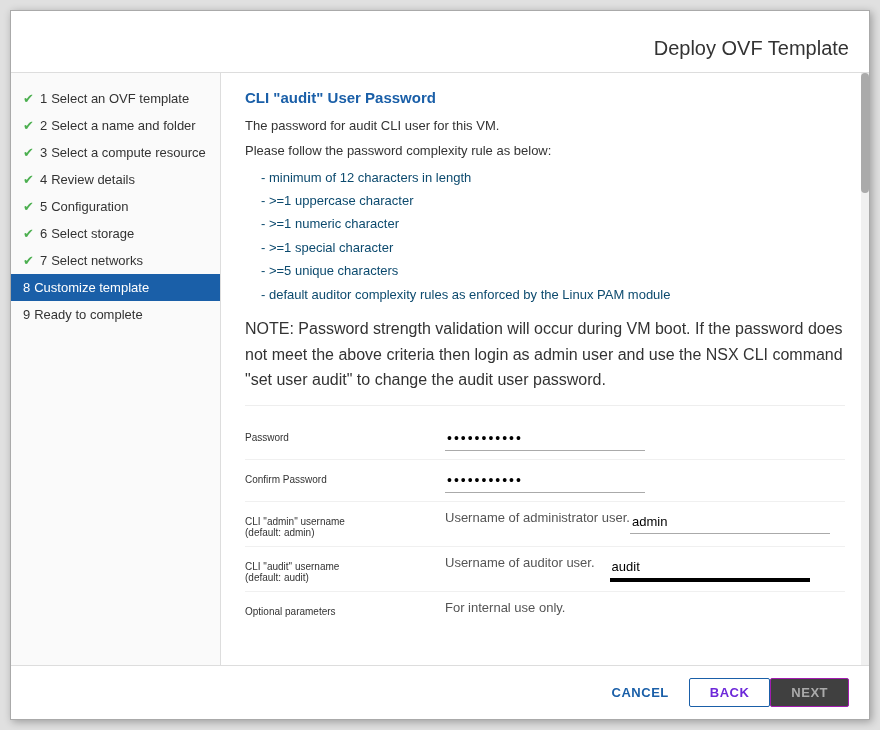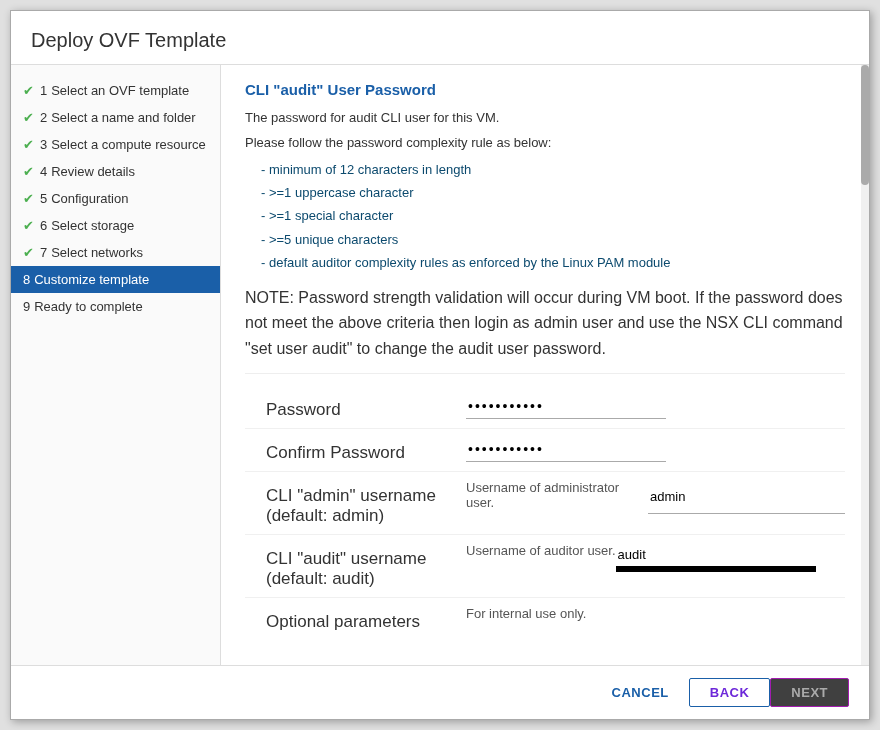--- a/index.html
+++ b/index.html
@@ -17,26 +17,27 @@
     .dialog {
       background: #fff;
       width: 860px;
       height: 710px;
       border: 1px solid #aaa;
       box-shadow: 2px 2px 8px rgba(0,0,0,0.3);
       display: flex;
       flex-direction: column;
     }
     .dialog-title {
-      padding: 18px 20px 12px 20px;
+      padding: 26px 20px 12px 20px;
       font-size: 20px;
       font-weight: 300;
       color: #333;
       border-bottom: 1px solid #ddd;
       flex-shrink: 0;
+      text-align: right;
     }
     .dialog-body {
       display: flex;
       flex: 1;
       overflow: hidden;
     }
     .sidebar {
       width: 210px;
       flex-shrink: 0;
       padding: 12px 0;
@@ -105,24 +106,23 @@
       align-items: flex-start;
       padding: 8px 0;
       border-bottom: 1px solid #f0f0f0;
     }
     .form-row:last-child {
       border-bottom: none;
     }
     .form-label {
       width: 200px;
       flex-shrink: 0;
-      font-size: 17px;
+      font-size: 10px;
       color: #333;
       padding-top: 6px;
-      margin-left: 21px;
     }
     .form-field {
       flex: 1;
       display: flex;
       flex-direction: row;
     }
     .form-field-desc {
       font-size: 13px;
       color: #555;
       margin-bottom: 4px;
@@ -130,21 +130,22 @@
     .form-input {
       width: 200px;
       border: none;
       border-bottom: 1px solid #aaa;
       outline: none;
       font-size: 13px;
       padding: 4px 2px;
       background: transparent;
     }
     .form-input.active-border {
-      border-bottom: 6px solid #000000;
+      border-bottom: 4px solid #000000;
+      margin-left: 15px;
     }
     .form-input-password {
       letter-spacing: 2px;
       font-size: 14px;
     }
     .scrollbar-indicator {
       position: absolute;
       right: 0;
       top: 0;
       width: 8px;
@@ -248,20 +249,21 @@
         </div>
       </div>
     <div style="position:relative; flex:1; display:flex; flex-direction:column;">
       <div class="content">
         <div class="content-section-title">CLI "audit" User Password</div>
         <div class="content-desc">The password for audit CLI user for this VM.</div>
         <div class="content-desc">Please follow the password complexity rule as below:</div>
         <div class="content-list">
         <div>- minimum of 12 characters in length</div>
             <div>- &gt;=1 uppercase character</div>
+            <div>- &gt;=1 numeric character</div>
             <div>- &gt;=1 special character</div>
             <div>- &gt;=5 unique characters</div>
             <div>- default auditor complexity rules as enforced by the Linux PAM module</div>
           </div>
         <div class="content-note">NOTE: Password strength validation will occur during VM boot.  If the password does not meet the above criteria then login as admin user and use the NSX CLI command "set user audit" to change the audit user password.</div>
         <div class="form-section">
         <div class="form-row">
               <div class="form-label">Password</div>
               <div class="form-field">
                 <input type="password" class="form-input form-input-password" value="···········" style="">

